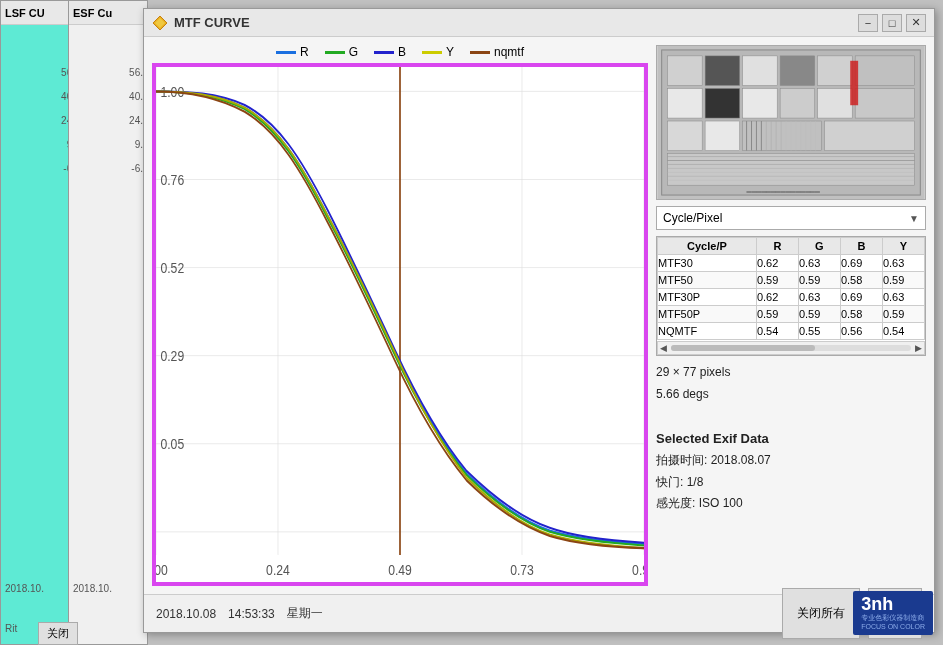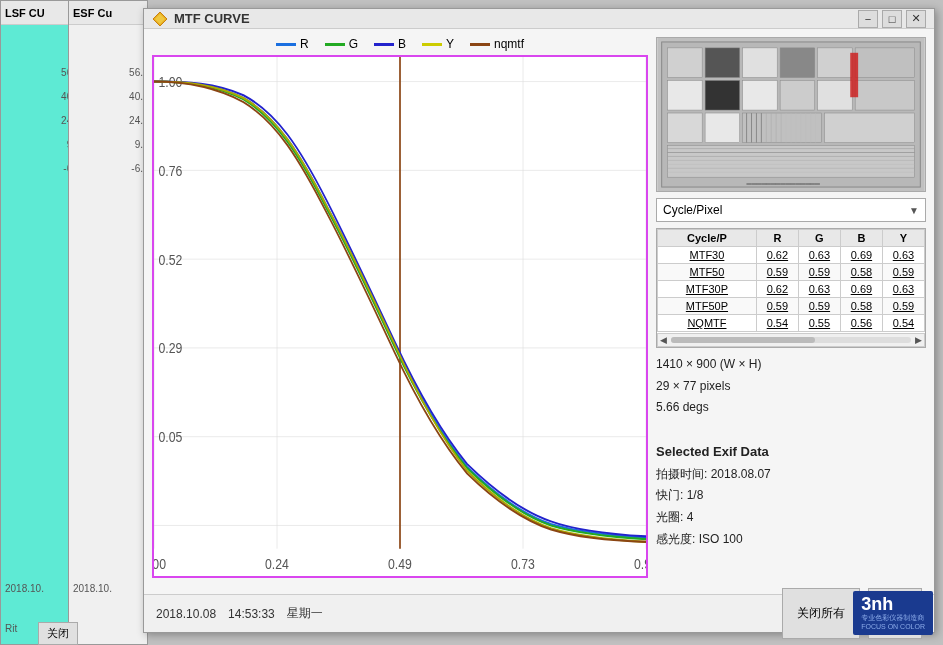--- a/index.html
+++ b/index.html
@@ -40,21 +40,21 @@
       background: #f5f5f5;
       border: 1px solid #999;
       box-shadow: 2px 2px 8px rgba(0,0,0,0.3);
     }
 
     .title-bar {
       display: flex;
       align-items: center;
       background: #e8e8e8;
       border-bottom: 1px solid #ccc;
-      height: 20px;
+      height: 28px;
       padding: 0 8px;
       user-select: none;
     }
     .title-bar-icon {
       width: 16px;
       height: 16px;
       margin-right: 6px;
     }
     .title-bar-text {
       flex: 1;
@@ -112,21 +112,21 @@
       width: 20px;
       height: 3px;
       display: inline-block;
     }
 
     
     .chart-wrapper {
       flex: 1;
       position: relative;
       background: white;
-      border: 2px solid #d946ef;
+      border: 4px solid #d946ef;
     }
 
     
     .right-panel {
       width: 270px;
       display: flex;
       flex-direction: column;
       gap: 6px;
     }
 
@@ -171,22 +171,20 @@
     .data-table th {
       background: #e8e8e8;
       border: 1px solid #ccc;
       padding: 2px 6px;
       text-align: center;
       font-weight: bold;
     }
     .data-table td {
       border: 1px solid #ccc;
       padding: 2px 0;
-      text-align: center;
-      text-decoration: underline;
     }
     .data-table tr:nth-child(even) { background: #f9f9f9; }
 
     
     .table-scroll {
       overflow: hidden;
       position: relative;
     }
     .table-scrollbar {
       display: flex;
@@ -534,38 +532,33 @@
         <div class="table-scrollbar">
           <span class="scrollbar-left">◀</span>
           <div class="scrollbar-track">
             <div class="scrollbar-thumb"></div>
           </div>
           <span class="scrollbar-right">▶</span>
         </div>
       </div>
 
       <div class="info-section">
-        <span class="info-line">1410 × 900 (W × H)</span>
         <span class="info-line">29 × 77 pixels</span>
         <span class="info-line">5.66 degs</span>
         <br>
         <span class="info-line exif-title">Selected Exif Data</span>
         <span class="info-line">
           <span>拍摄时间:</span>
           <span>2018.08.07</span>
         </span>
         <span class="info-line">
           <span>快门:</span>
           <span>1/8</span>
         </span>
         <span class="info-line">
-          <span>光圈:</span>
-          <span>4</span>
-        </span>
-        <span class="info-line">
           <span>感光度:</span>
           <span>ISO 100</span>
         </span>
       </div>
     </div>
   </div>
 
   <div class="mtf-bottom">
     <span class="bottom-date">2018.10.08</span>
     <span class="bottom-time">14:53:33</span>

